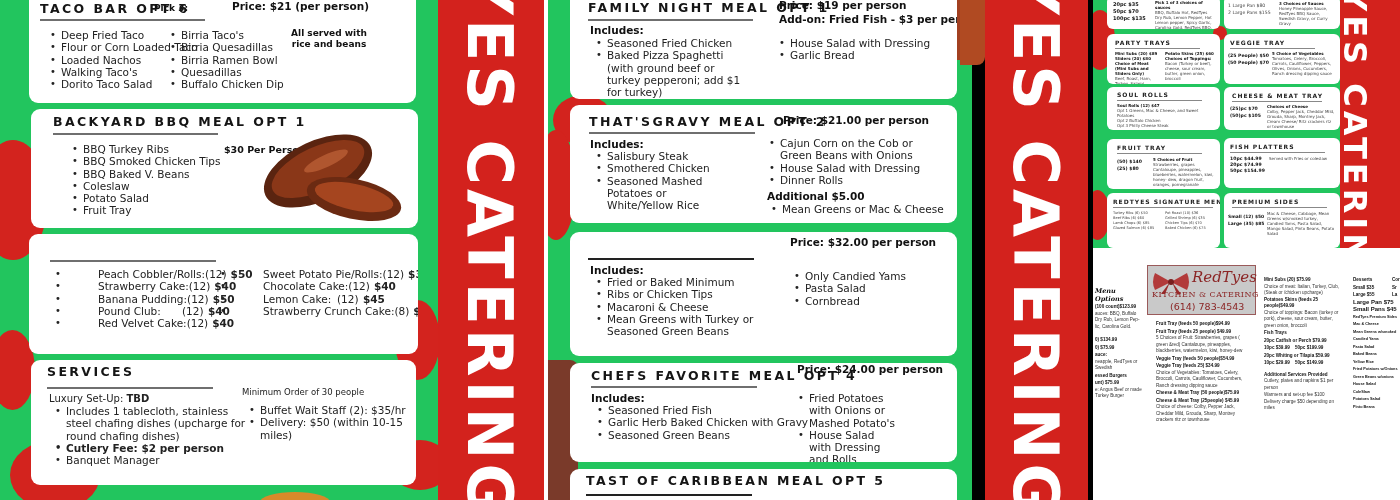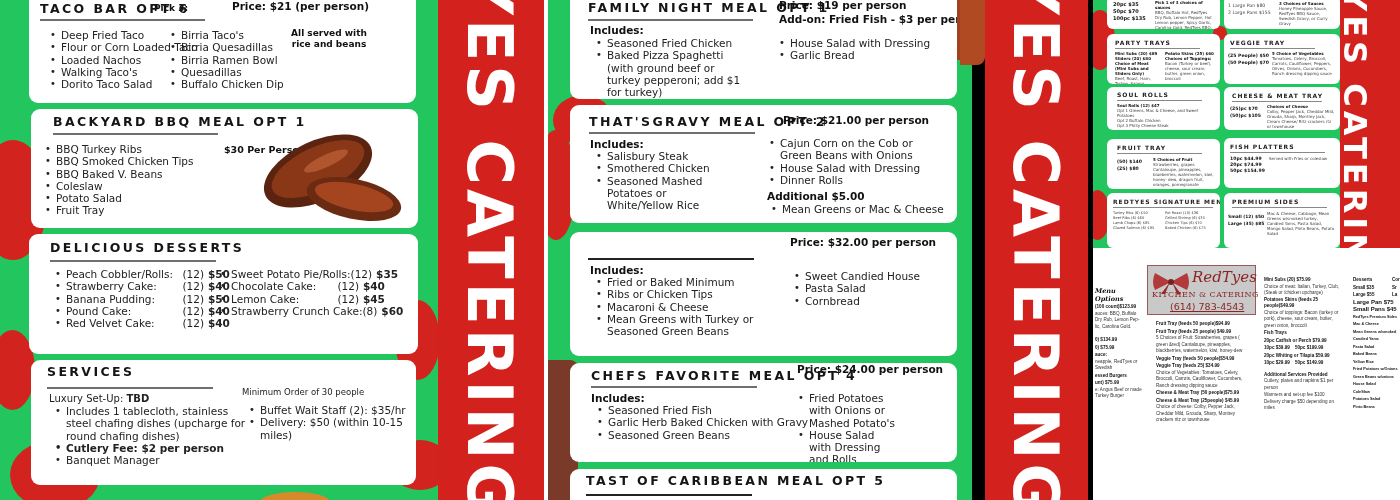--- a/index.html
+++ b/index.html
@@ -15,22 +15,22 @@
   .card-title { position: absolute; font-weight: bold; letter-spacing: 2.4px; font-size: 12.5px; color: #151515; white-space: nowrap; }
   .rule { position: absolute; height: 2px; background: #6f6f6f; }
   .small-bold { font-weight: bold; font-size: 9px; color: #111; position: absolute; white-space: nowrap; }
   .price { position: absolute; font-weight: bold; font-size: 10.5px; color: #111; white-space: nowrap; }
   ul.items { position: absolute; list-style: none; font-size: 10.5px; line-height: 12.3px; color: #222; }
   ul.items li { position: relative; padding-left: 13px; }
   ul.items li::before { content: "•"; position: absolute; left: 2px; top: 0; font-size: 10px; }
   .label-bold { position: absolute; font-weight: bold; font-size: 10.5px; color: #111; white-space: nowrap; }
   .plain { position: absolute; font-size: 10px; color: #222; white-space: nowrap; }
   .dessert-row { display: flex; white-space: nowrap; }
-  .dessert-row .dn { flex: 1; }
-  .dessert-row .dq { width: 22px; text-align: right; margin-right: 4px; }
+  .dessert-row .dn { flex: 1; margin-left: 32px; }
+  .dessert-row .dq { width: 22px; margin-right: 4px; }
   .dessert-row .dp { font-weight: bold; width: 20px; }
 
   .red-band { position: absolute; top: 0; height: 500px; background: #d3221d; }
   .vert-text { position: absolute; left: 50%; top: 0; transform-origin: 0 0; white-space: nowrap;
      font-family: "DejaVu Sans", sans-serif; font-weight: bold; color: #fff; letter-spacing: 4px; }
 
   .ribs { position: absolute; }
 
   
   .mini-card { position: absolute; background: #fff; border-radius: 6px; overflow: hidden; }
@@ -76,40 +76,39 @@
       <li>Birria Ramen Bowl</li>
       <li>Quesadillas</li>
       <li>Buffalo Chicken Dip</li>
     </ul>
     <div class="small-bold" style="left:255px; top:38px; width:90px; white-space:normal; text-align:center; line-height:11px;">All served with rice and beans</div>
   </div>
 
   <div class="card" style="left:31px; top:109px; width:387px; height:119px;">
     <div class="card-title" style="left:22px; top:5px;">BACKYARD BBQ MEAL OPT 1</div>
     <div class="rule" style="left:22px; top:24px; width:165px;"></div>
-    <ul class="items" style="left:12px; top:34px;">
+    <ul class="items" style="left:39px; top:34px;">
       <li>BBQ Turkey Ribs</li>
       <li>BBQ Smoked Chicken Tips</li>
       <li>BBQ Baked V. Beans</li>
       <li>Coleslaw</li>
       <li>Potato Salad</li>
       <li>Fruit Tray</li>
     </ul>
     <div class="small-bold" style="left:193px; top:35px; font-size:9.5px;">$30 Per Person</div>
     <svg class="ribs" width="150" height="105" viewBox="0 0 150 105" style="left:225px; top:12px;">
       <ellipse cx="62" cy="50" rx="58" ry="30" fill="#5a2410" transform="rotate(-25 62 50)"></ellipse>
       <ellipse cx="62" cy="48" rx="50" ry="22" fill="#8a3718" transform="rotate(-25 62 48)"></ellipse>
       <ellipse cx="98" cy="78" rx="48" ry="20" fill="#6b2a12" transform="rotate(12 98 78)"></ellipse>
       <ellipse cx="98" cy="76" rx="40" ry="13" fill="#a5451f" transform="rotate(12 98 76)"></ellipse>
       <ellipse cx="70" cy="40" rx="24" ry="6" fill="#c96a3f" opacity="0.6" transform="rotate(-25 70 40)"></ellipse>
     </svg>
   </div>
 
   <div class="card" style="left:29px; top:234px; width:389px; height:120px;">
-    <div class="card-title" style="left:21px; top:6px;">DELICIOUS DESSERTS</div>
     <div class="rule" style="left:21px; top:26px; width:166px;"></div>
     <ul class="items" style="left:24px; top:34px; width:175px;">
       <li>
           <div class="dessert-row">
             <span class="dn">Peach Cobbler/Rolls:</span>
             <span class="dq">(12)</span>
             <span class="dp">$50</span>
           </div>
         </li>
       <li>
@@ -121,21 +120,21 @@
         </li>
       <li>
           <div class="dessert-row">
             <span class="dn">Banana Pudding:</span>
             <span class="dq">(12)</span>
             <span class="dp">$50</span>
           </div>
         </li>
       <li>
           <div class="dessert-row">
-            <span class="dn">Pound Cake:</span>
+            <span class="dn">Pound Club:</span>
             <span class="dq">(12)</span>
             <span class="dp">$40</span>
           </div>
         </li>
       <li>
           <div class="dessert-row">
             <span class="dn">Red Velvet Cake:</span>
             <span class="dq">(12)</span>
             <span class="dp">$40</span>
           </div>
@@ -242,21 +241,21 @@
     <div class="rule" style="left:18px; top:26px; width:166px; background:#222;"></div>
     <div class="price" style="left:220px; top:4px;">Price: $32.00 per person</div>
     <div class="label-bold" style="left:20px; top:32px;">Includes:</div>
     <ul class="items" style="left:24px; top:44px; width:190px;">
       <li>Fried or Baked Minimum</li>
       <li>Ribs or Chicken Tips</li>
       <li>Macaroni &amp; Cheese</li>
       <li>Mean Greens with Turkey or Seasoned Green Beans</li>
     </ul>
     <ul class="items" style="left:222px; top:38px;">
-      <li>Sweet Candied House</li>
+      <li>Only Candied Yams</li>
       <li>Pasta Salad</li>
       <li>Cornbread</li>
     </ul>
   </div>
 
   <div class="card" style="left:22px; top:363px; width:387px; height:99px;">
     <div class="card-title" style="left:21px; top:5px;">CHEFS FAVORITE MEAL OPT 4</div>
     <div class="rule" style="left:21px; top:23px; width:166px;"></div>
     <div class="price" style="left:227px; top:0;">Price: $24.00 per person</div>
     <div class="label-bold" style="left:21px; top:29px;">Includes:</div>
@@ -356,21 +355,21 @@
   <div class="logo-box" style="left:54px; top:17px; width:109px; height:50px;">
     <svg width="40" height="24" viewBox="0 0 40 24" style="position:absolute; left:3px; top:4px;">
       <path d="M20 12 L4 3 Q0 12 4 20 Z" fill="#b23a3a"></path>
       <path d="M20 12 L36 3 Q40 12 36 20 Z" fill="#b23a3a"></path>
       <path d="M19 12 L10 24 L14 24 Z" fill="#9b2a2a"></path>
       <path d="M21 12 L30 24 L26 24 Z" fill="#9b2a2a"></path>
       <circle cx="20" cy="12" r="3" fill="#7a1e1e"></circle>
     </svg>
     <div class="logo-name" style="left:44px; top:2px;">RedTyes</div>
     <div class="logo-sub" style="left:4px; top:24px;">KITCHEN &amp; CATERING</div>
-    <div class="logo-phone" style="left:22px; top:35px;text-decoration:underline;">(614) 783-4543</div>
+    <div class="logo-phone" style="left:22px; top:35px;">(614) 783-4543</div>
   </div>
 
   <div class="doc-col" style="left:2px; top:40px; width:48px;">
     <div class="b" style="font-size:6.5px; font-family:'DejaVu Serif', serif; font-style:italic;">Menu Options</div>
     <div class="b">(100 count)$123.99</div>
     <div style="line-height:6.5px;">auces: BBQ, Buffalo Dry Rub, Lemon Pep- lic, Carolina Gold.</div>
     <div class="b" style="margin-top:6px;">0) $134.99</div>
     <div class="b">0) $75.99</div>
     <div class="b">auce:</div>
     <div style="line-height:6.5px;">neapple, RedTyes or Swedish</div>

